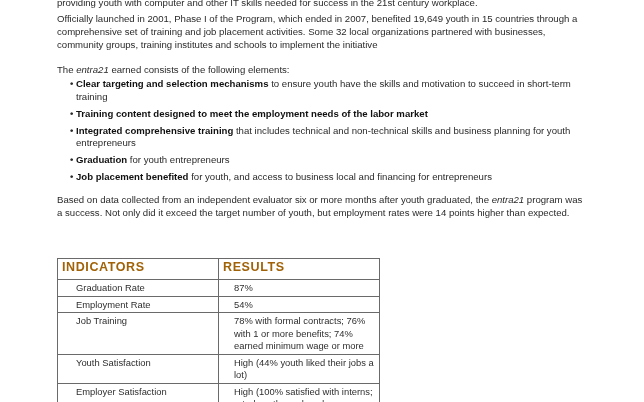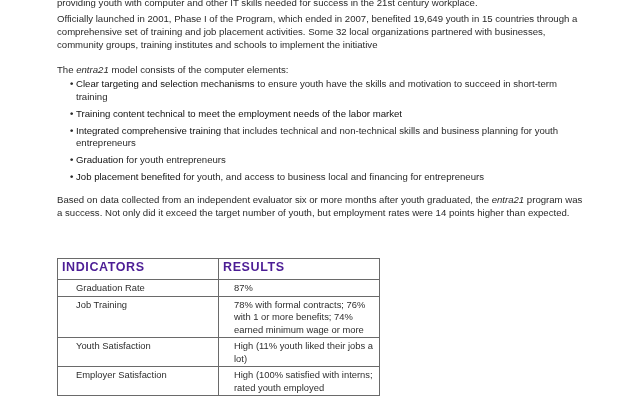--- a/index.html
+++ b/index.html
@@ -15,51 +15,51 @@
   .p-top { margin-bottom: 3px; }
   .p-launch { margin-bottom: 12px; }
   .p-intro { margin-bottom: 2px; }
   em { }
   ul.elements { list-style: none; margin: 0 0 9px 0; padding: 0; }
   ul.elements li {
     position: relative; padding-left: 19px; font-size: 9.6px; line-height: 12.5px;
     margin-bottom: 4.5px;
   }
   ul.elements li .bullet { position: absolute; left: 13px; top: 0; font-weight: bold; }
-  ul.elements li b { font-weight: normal; color: #111; margin-top: 44px; }
+  ul.elements li b { font-weight: bold; color: #111; margin-top: 44px; }
   .p-result { margin-bottom: 10px; }
 
   table.results {
     position: absolute; left: 57px; top: 258px;
     border-collapse: collapse; width: 323px;
     font-size: 9.4px; color: #2e2e2e;
   }
   table.results th, table.results td {
     border: 1px solid #6a6a6a; vertical-align: top; text-align: left;
   }
   table.results th {
-    color: #4c1d95; font-weight: bold; font-size: 12.5px; letter-spacing: 0.6px;
+    color: #a16207; font-weight: bold; font-size: 12.5px; letter-spacing: 0.6px;
     height: 19px; padding: 1px 4px 0 4px;
   }
   table.results td { line-height: 12.5px; padding: 2px 0 1px 18px; }
   table.results td.res { padding-left: 15px; width: 143px; }
   table.results th.ind { width: 150px; }
 </style>
 </head>
 <body>
 
 <div class="page">
   <p class="p-top">providing youth with computer and other IT skills needed for success in the 21st century workplace.</p>
   <p class="p-launch">Officially launched in 2001, Phase I of the Program, which ended in 2007, benefited 19,649 youth in 15 countries through a comprehensive set of training and job placement activities. Some 32 local organizations partnered with businesses, community groups, training institutes and schools to implement the initiative</p>
 
-  <p class="p-intro"><span>The </span><em>entra21</em><span> model consists of the computer elements:</span></p>
+  <p class="p-intro"><span>The </span><em>entra21</em><span> earned consists of the following elements:</span></p>
 
   <ul class="elements">
     <li><span class="bullet">•</span><b>Clear targeting and selection mechanisms</b><span> to ensure youth have the skills and motivation to succeed in short-term training</span></li>
-    <li><span class="bullet">•</span><b>Training content technical to meet the employment needs of the labor market</b><span></span></li>
+    <li><span class="bullet">•</span><b>Training content designed to meet the employment needs of the labor market</b><span></span></li>
     <li><span class="bullet">•</span><b>Integrated comprehensive training</b><span> that includes technical and non-technical skills and business planning for youth entrepreneurs</span></li>
     <li><span class="bullet">•</span><b>Graduation</b><span> for youth entrepreneurs</span></li>
     <li><span class="bullet">•</span><b>Job placement benefited</b><span> for youth, and access to business local and financing for entrepreneurs</span></li>
   </ul>
 
   <p class="p-result"><span>Based on data collected from an independent evaluator six or more months after youth graduated, the </span><em>entra21</em><span> program was a success. Not only did it exceed the target number of youth, but employment rates were 14 points higher than expected.</span></p>
 </div>
 
 <table class="results">
   <thead>
@@ -67,25 +67,29 @@
       <th class="ind">INDICATORS</th>
       <th>RESULTS</th>
     </tr>
   </thead>
   <tbody>
     <tr>
       <td>Graduation Rate</td>
       <td class="res">87%</td>
     </tr>
     <tr>
+      <td>Employment Rate</td>
+      <td class="res">54%</td>
+    </tr>
+    <tr>
       <td>Job Training</td>
       <td class="res">78% with formal contracts; 76% with 1 or more benefits; 74% earned minimum wage or more</td>
     </tr>
     <tr>
       <td>Youth Satisfaction</td>
-      <td class="res">High (11% youth liked their jobs a lot)</td>
+      <td class="res">High (44% youth liked their jobs a lot)</td>
     </tr>
     <tr>
       <td>Employer Satisfaction</td>
       <td class="res">High (100% satisfied with interns; rated youth employed</td>
     </tr>
   </tbody>
 </table>
 
 </body></html>

